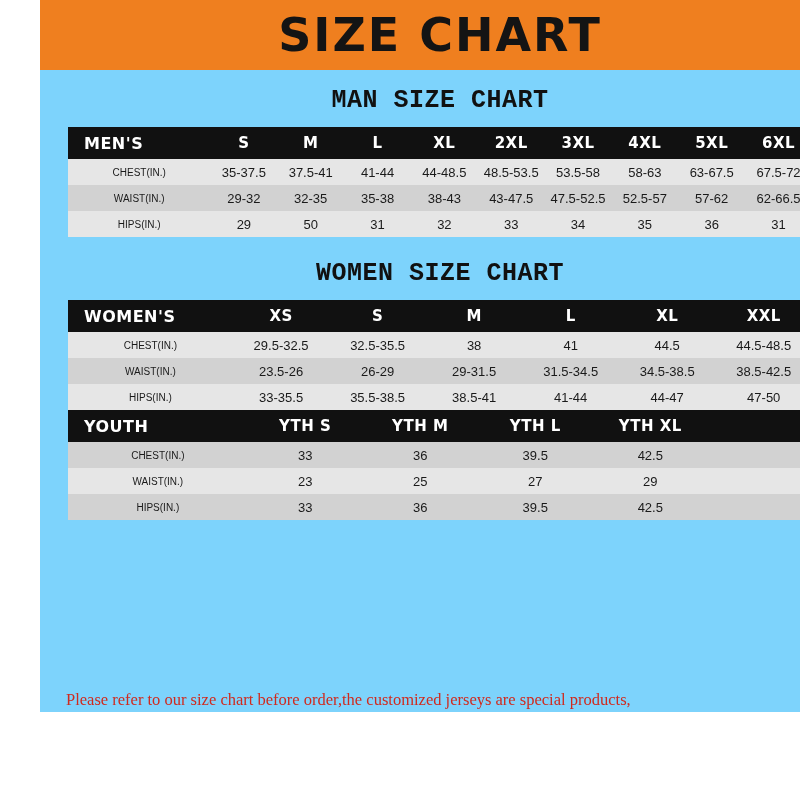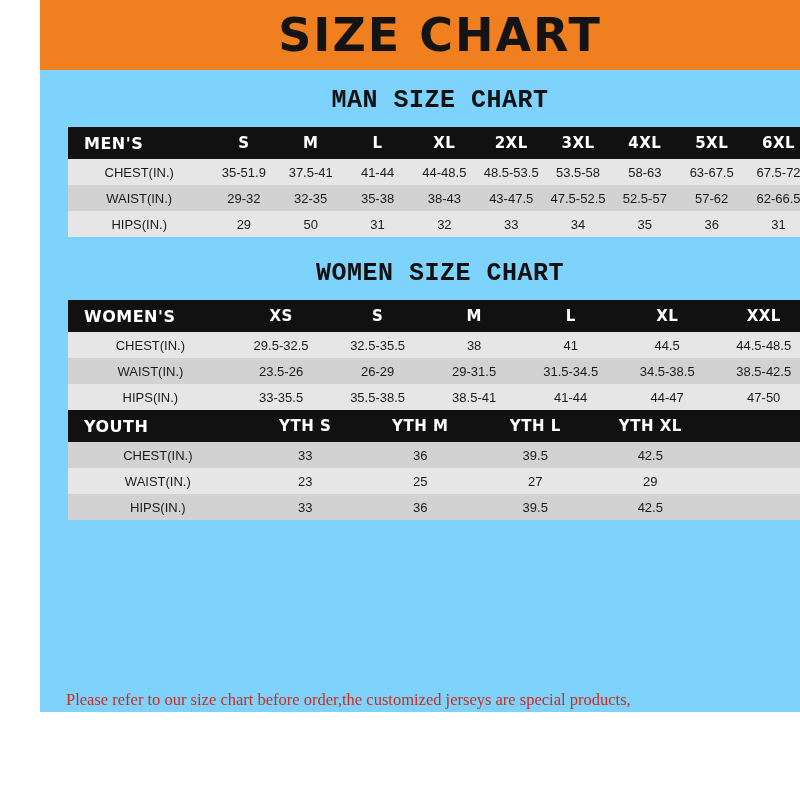--- a/index.html
+++ b/index.html
@@ -81,21 +81,21 @@
   }
   table.size-table thead th.row-label-head {
     text-align: left;
     padding-left: 16px;
     font-size: 16px;
   }
   table.size-table tbody tr.odd td { background: #e6e6e6; }
   table.size-table tbody tr.even td { background: #d2d2d2; }
   table.size-table tbody td.row-label {
     font-family: "Liberation Sans", sans-serif;
-    font-size: 13px;
+    font-size: 10px;
     color: #1a1a1a;
     text-align: center;
   }
   .footer-note {
     padding: 10px 26px 0 26px;
     color: #d02a1e;
     font-family: Liberation Serif, serif;
     font-size: 16.5px;
     line-height: 1.45;
     box-sizing: border-box;
@@ -125,21 +125,21 @@
           <th>2XL</th>
           <th>3XL</th>
           <th>4XL</th>
           <th>5XL</th>
           <th>6XL</th>
         </tr>
       </thead>
       <tbody>
         <tr class="odd">
           <td class="row-label">CHEST(IN.)</td>
-          <td>35-51.9</td>
+          <td>35-37.5</td>
           <td>37.5-41</td>
           <td>41-44</td>
           <td>44-48.5</td>
           <td>48.5-53.5</td>
           <td>53.5-58</td>
           <td>58-63</td>
           <td>63-67.5</td>
           <td>67.5-72</td>
         </tr>
         <tr class="even">

